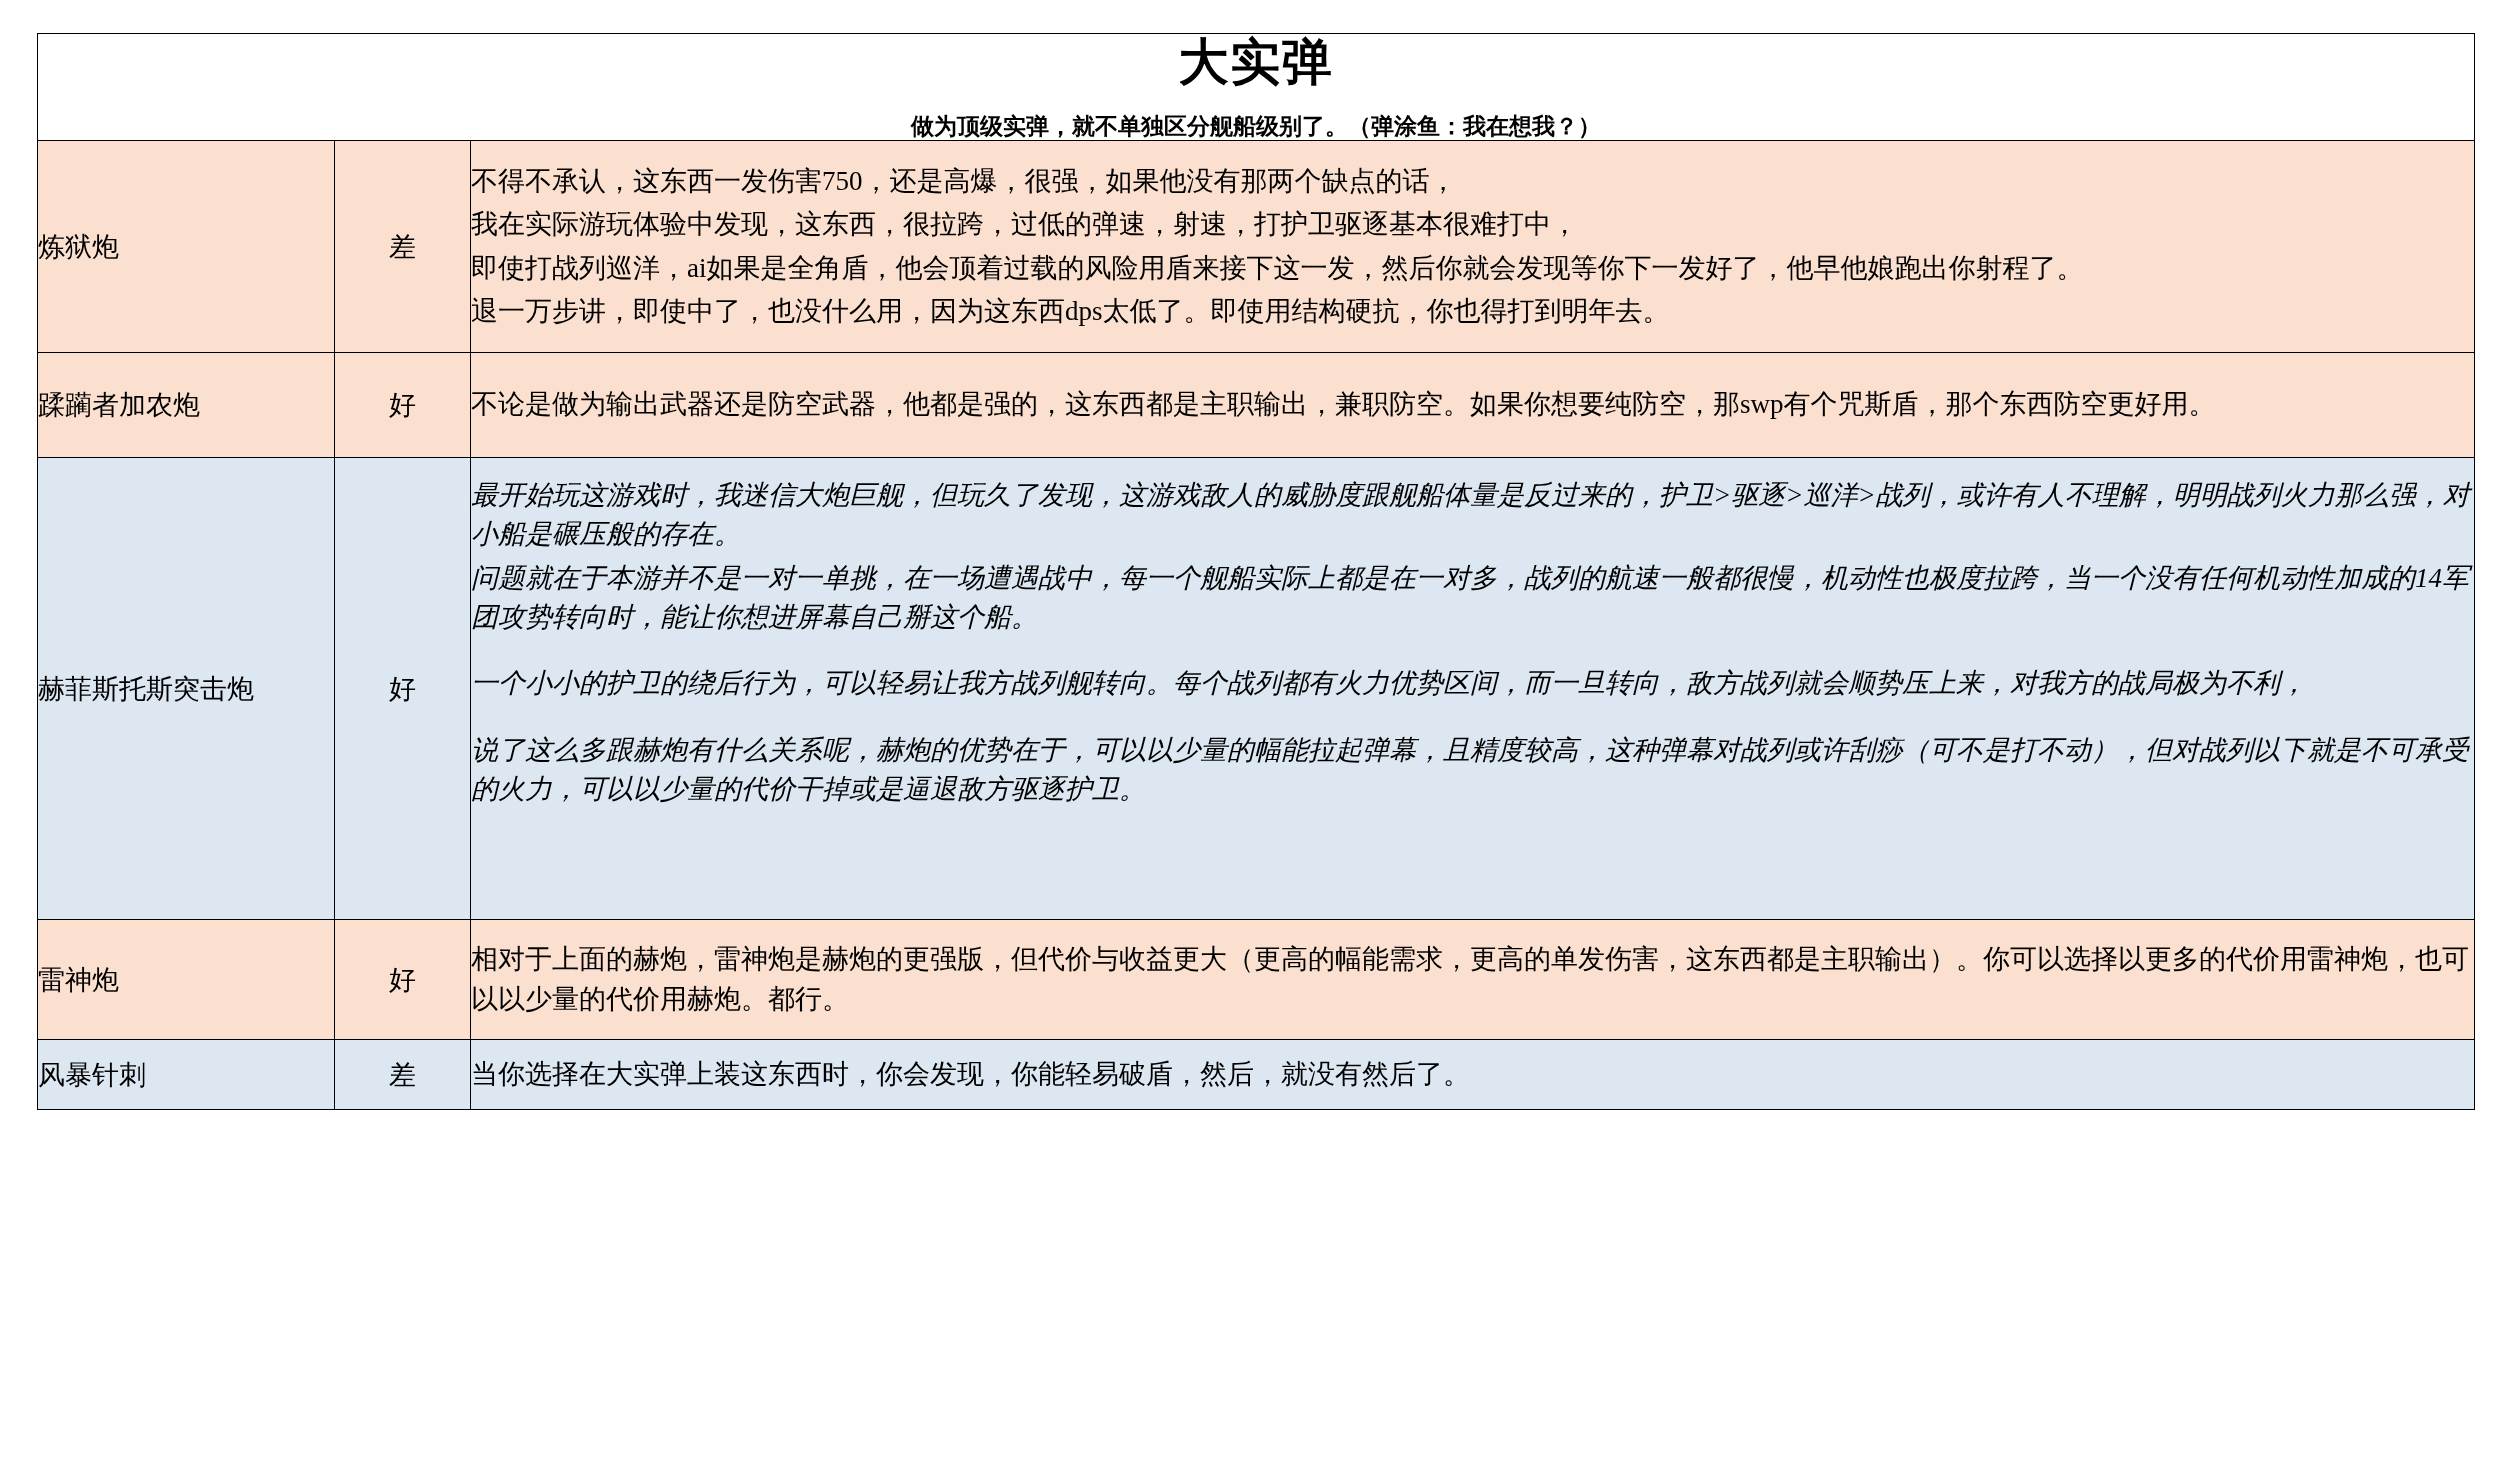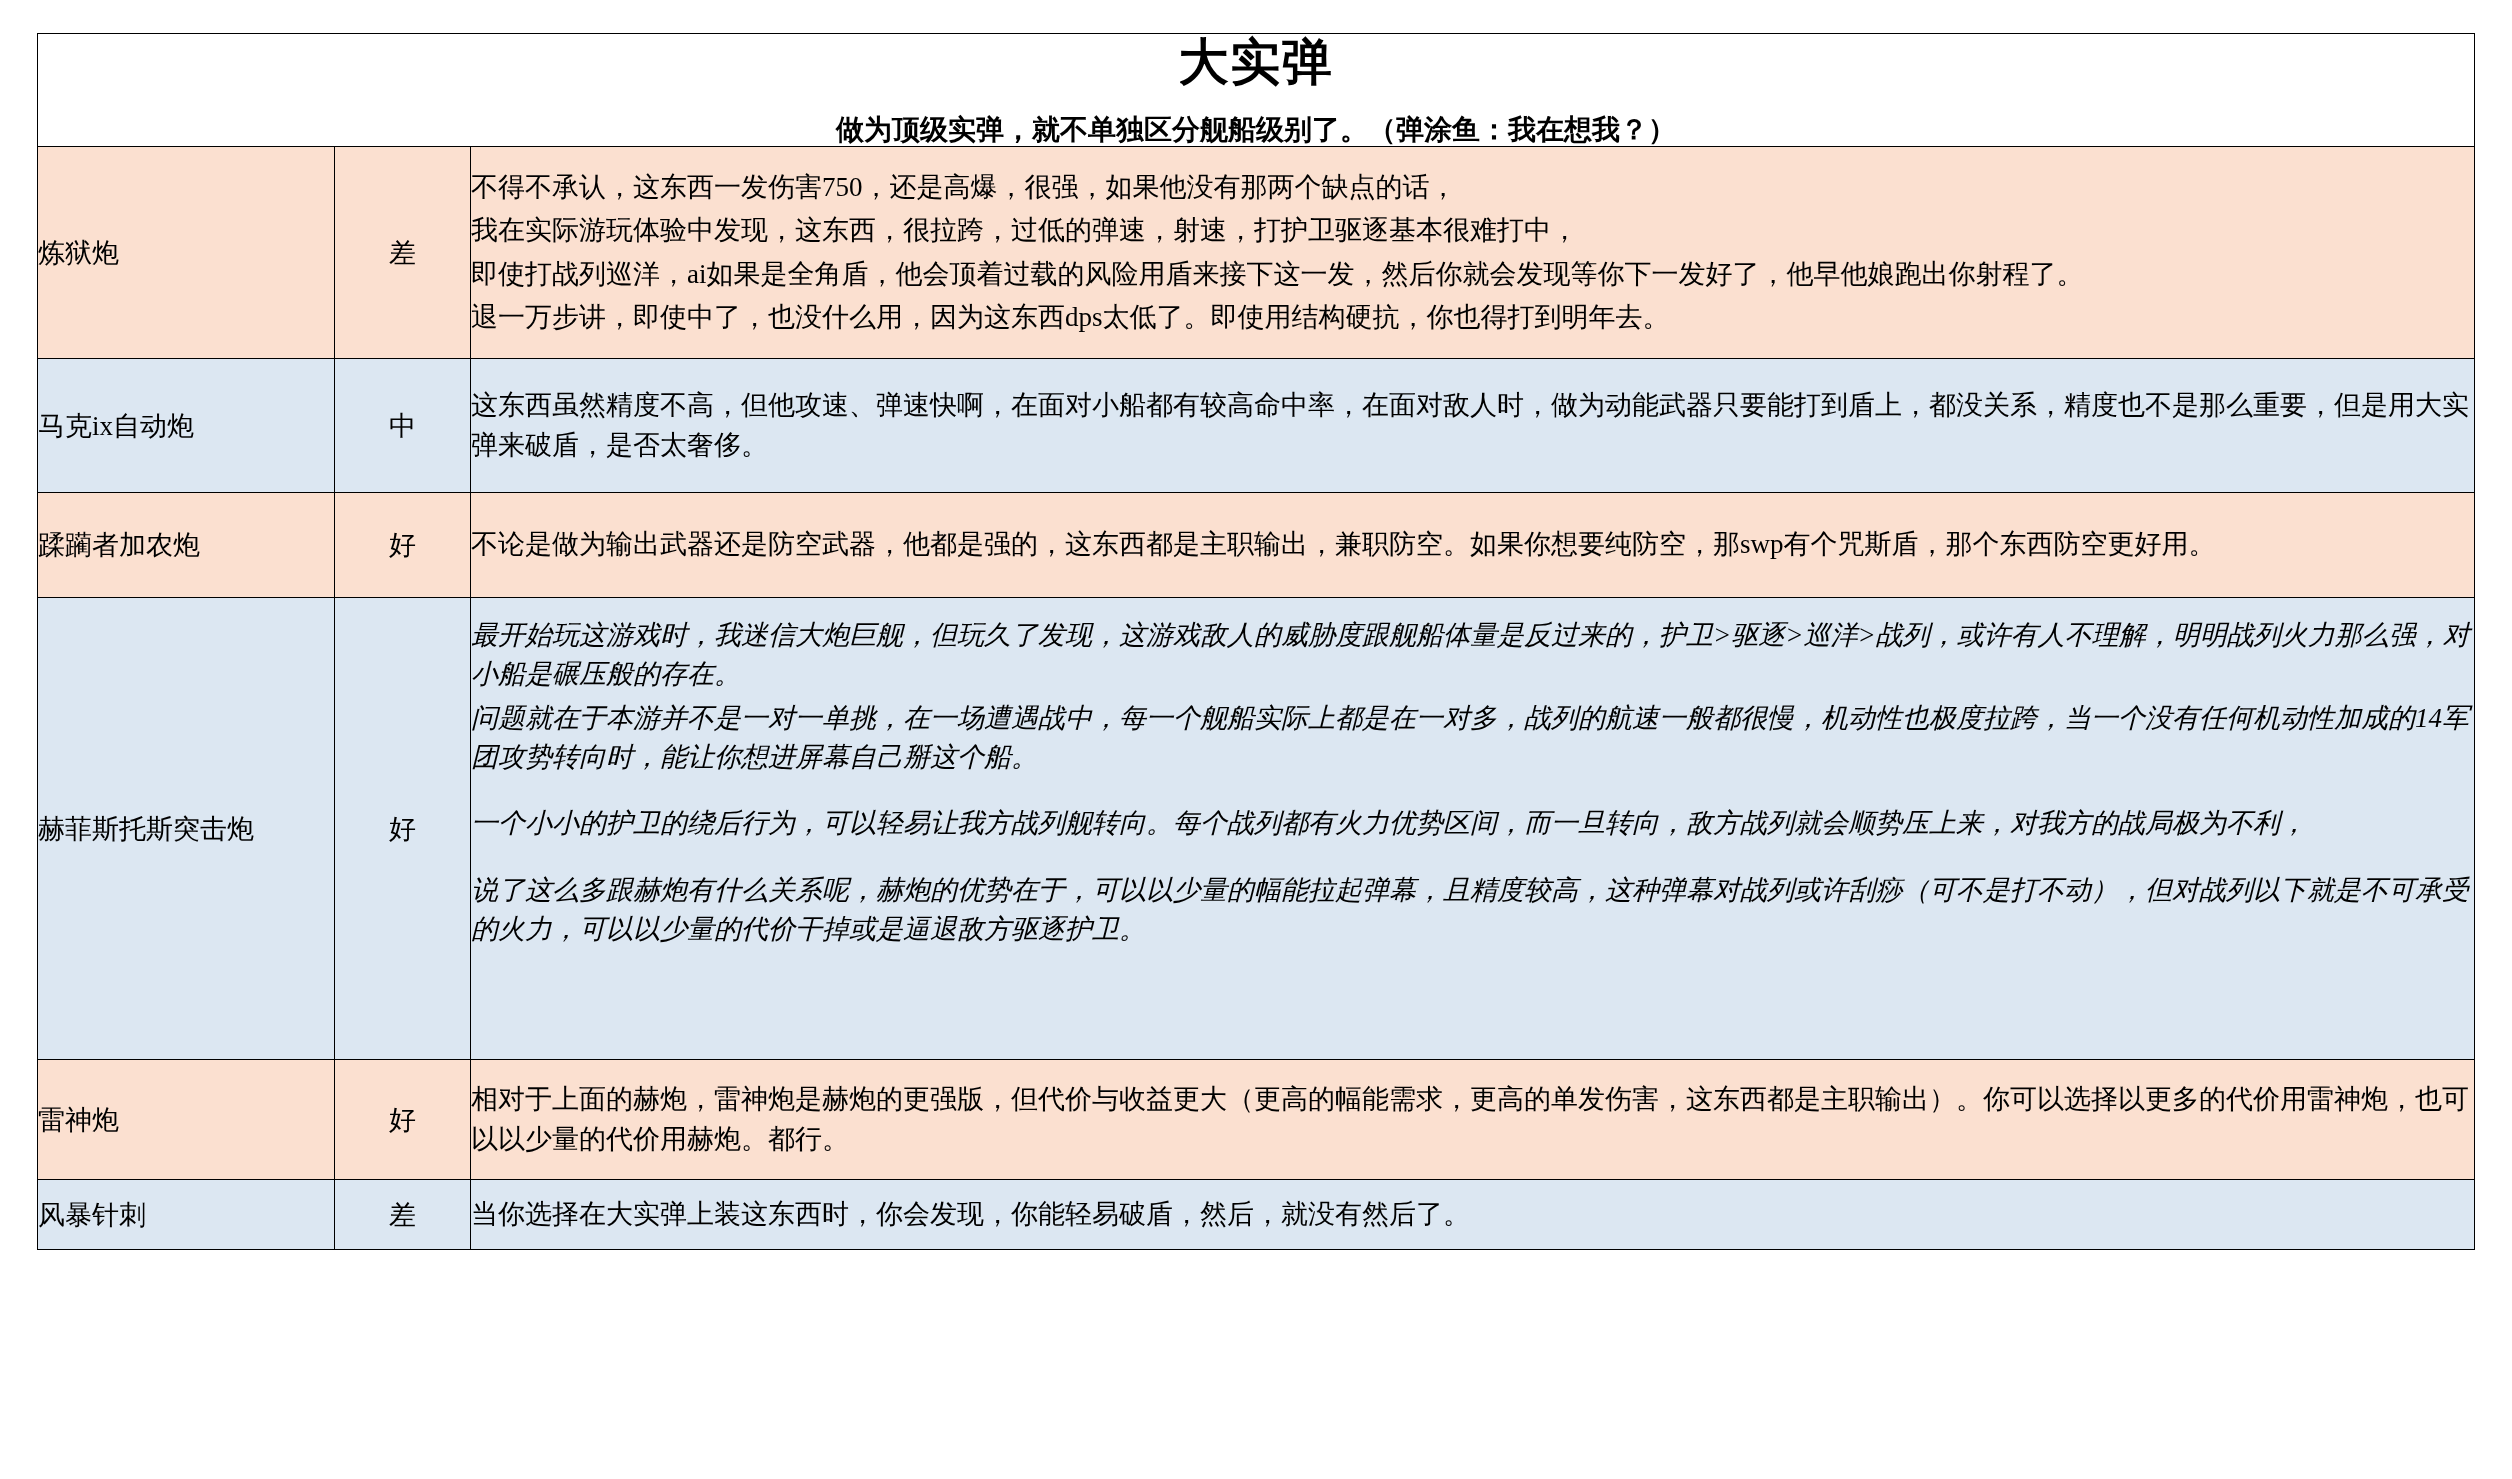--- a/index.html
+++ b/index.html
@@ -53,21 +53,21 @@
     font-family: "Liberation Sans", "DejaVu Sans", sans-serif;
     font-weight: bold;
     font-size: 50px;
     line-height: 1.15;
     letter-spacing: 1.6px;
     margin: 0 0 21px 0;
   }
   .doc-subtitle {
     font-family: "Liberation Sans", "DejaVu Sans", sans-serif;
     font-weight: bold;
-    font-size: 28px;
+    font-size: 23px;
     line-height: 1.2;
     margin: 0;
   }
 
   
   .hdr {
     text-align: center;
     font-family: "Liberation Sans", "DejaVu Sans", sans-serif;
     font-weight: bold;
     font-size: 34px;
@@ -137,27 +137,20 @@
           <td class="weapon-cell">炼狱炮</td>
           <td class="rating-cell">差</td>
           <td class="review-cell">
             <p>不得不承认，这东西一发伤害750，还是高爆，很强，如果他没有那两个缺点的话，</p>
             <p>我在实际游玩体验中发现，这东西，很拉跨，过低的弹速，射速，打护卫驱逐基本很难打中，</p>
             <p>即使打战列巡洋，ai如果是全角盾，他会顶着过载的风险用盾来接下这一发，然后你就会发现等你下一发好了，他早他娘跑出你射程了。</p>
             <p>退一万步讲，即使中了，也没什么用，因为这东西dps太低了。即使用结构硬抗，你也得打到明年去。</p>
           </td>
         </tr>
 
-        <tr class="r2 row-blue">
-          <td class="weapon-cell">马克ix自动炮</td>
-          <td class="rating-cell">中</td>
-          <td class="review-cell">
-            <p>这东西虽然精度不高，但他攻速、弹速快啊，在面对小船都有较高命中率，在面对敌人时，做为动能武器只要能打到盾上，都没关系，精度也不是那么重要，但是用大实弹来破盾，是否太奢侈。</p>
-          </td>
-        </tr>
 
         <tr class="r3 row-peach">
           <td class="weapon-cell">蹂躏者加农炮</td>
           <td class="rating-cell">好</td>
           <td class="review-cell">
             <p>不论是做为输出武器还是防空武器，他都是强的，这东西都是主职输出，兼职防空。如果你想要纯防空，那swp有个咒斯盾，那个东西防空更好用。</p>
           </td>
         </tr>
 
         <tr class="r4 row-blue">

